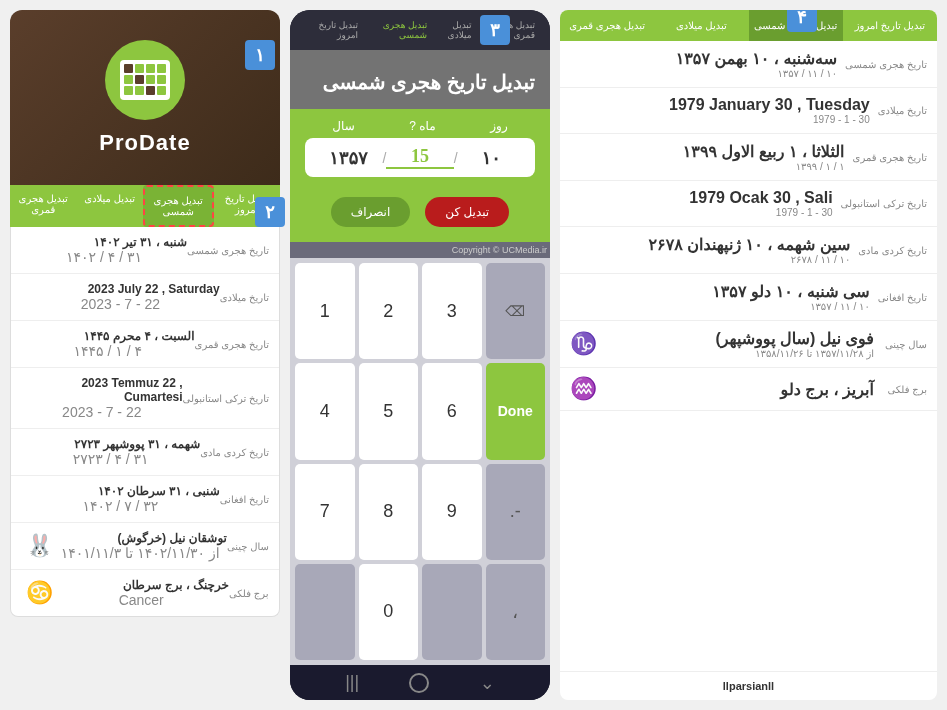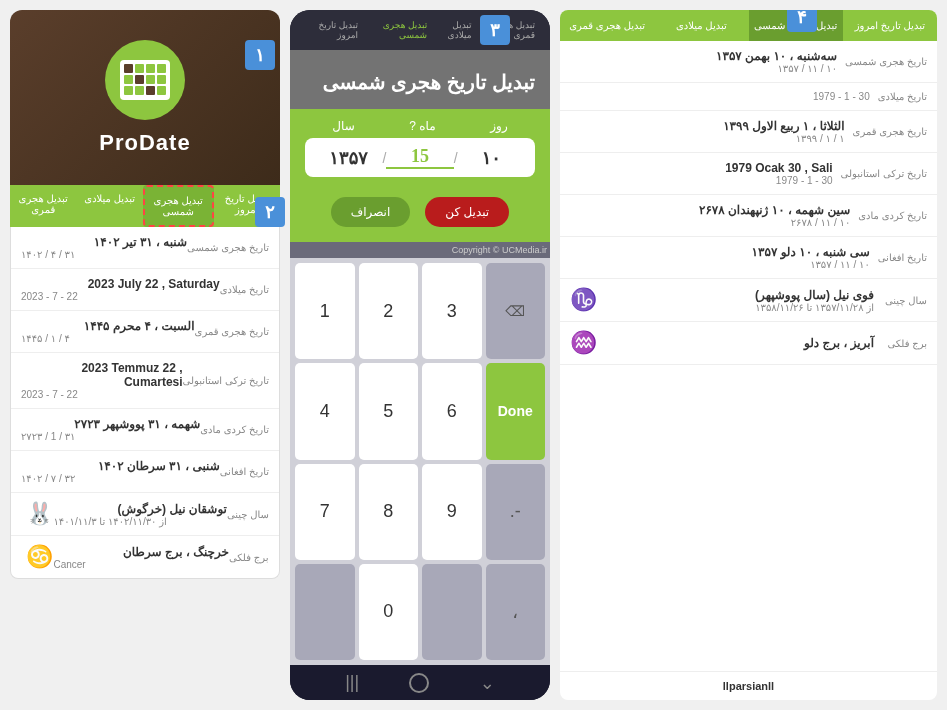--- a/index.html
+++ b/index.html
@@ -133,24 +133,24 @@
       flex: 1;
     }
     .data-title {
       font-size: 12px;
       font-weight: 600;
       color: #333;
       direction: ltr;
       text-align: right;
     }
     .data-sub {
-      font-size: 10px;
+      font-size: 14px;
       color: #888;
       direction: ltr;
-      text-align: left;
+      text-align: center;
     }
     .data-label {
       font-size: 10px;
       color: #888;
       text-align: left;
       min-width: 40px;
       direction: rtl;
     }
     .data-icon {
       font-size: 22px;
@@ -396,21 +396,21 @@
       padding: 8px 10px;
       border-bottom: 1px solid #eee;
       gap: 8px;
       direction: rtl;
     }
     .right-main {
       flex: 1;
       text-align: right;
     }
     .right-title {
-      font-size: 12px;
+      font-size: 16px;
       font-weight: 600;
       color: #333;
       direction: ltr;
     }
     .right-sub {
       font-size: 10px;
       color: #888;
       direction: ltr;
       text-align: right;
     }
@@ -495,21 +495,21 @@
       <div class="data-label">تاریخ ترکی استانبولی</div>
       <div class="data-main">
         <div class="data-title">2023 Temmuz 22 , Cumartesi</div>
         <div class="data-sub">2023 - 7 - 22</div>
       </div>
     </div>
     <div class="data-row">
       <div class="data-label">تاریخ کردی مادی</div>
       <div class="data-main">
         <div class="data-title">شهمه ، ۳۱ پووشپهر ۲۷۲۳</div>
-        <div class="data-sub">۲۷۲۳ / 1 / ۳۱</div>
+        <div class="data-sub">۲۷۲۳ / ۴ / ۳۱</div>
       </div>
     </div>
     <div class="data-row">
       <div class="data-label">تاریخ افغانی</div>
       <div class="data-main">
         <div class="data-title">شنبی ، ۳۱ سرطان ۱۴۰۲</div>
         <div class="data-sub">۱۴۰۲ / ۷ / ۳۲</div>
       </div>
     </div>
     <div class="data-row">
@@ -621,20 +621,21 @@
     <div class="right-row">
       <div class="right-label">تاریخ هجری شمسی</div>
       <div class="right-main">
         <div class="right-title">سه‌شنبه ، ۱۰ بهمن ۱۳۵۷</div>
         <div class="right-sub">۱۳۵۷ / ۱۱ / ۱۰</div>
       </div>
     </div>
     <div class="right-row">
       <div class="right-label">تاریخ میلادی</div>
       <div class="right-main">
+        <div class="right-title">1979 January 30 , Tuesday</div>
         <div class="right-sub">1979 - 1 - 30</div>
       </div>
     </div>
     <div class="right-row">
       <div class="right-label">تاریخ هجری قمری</div>
       <div class="right-main">
         <div class="right-title">الثلاثا ، ۱ ربیع الاول ۱۳۹۹</div>
         <div class="right-sub">۱۳۹۹ / ۱ / ۱</div>
       </div>
     </div>

